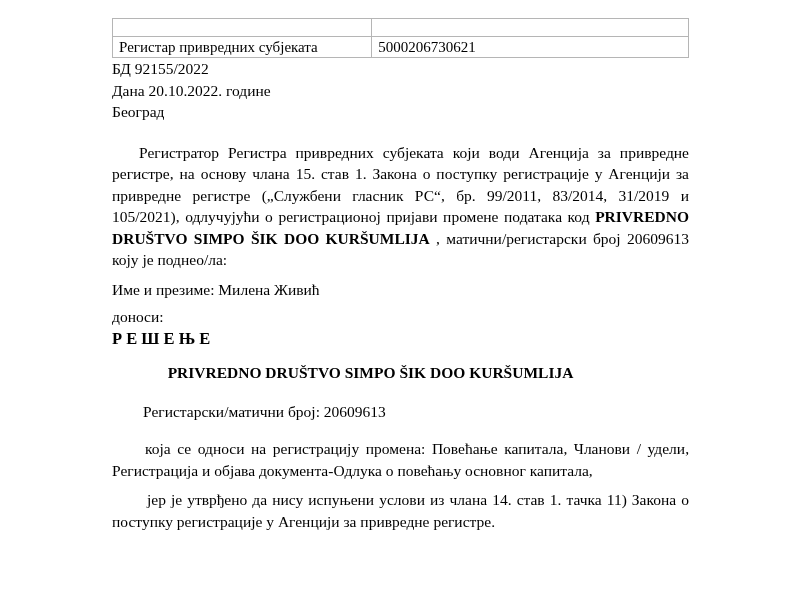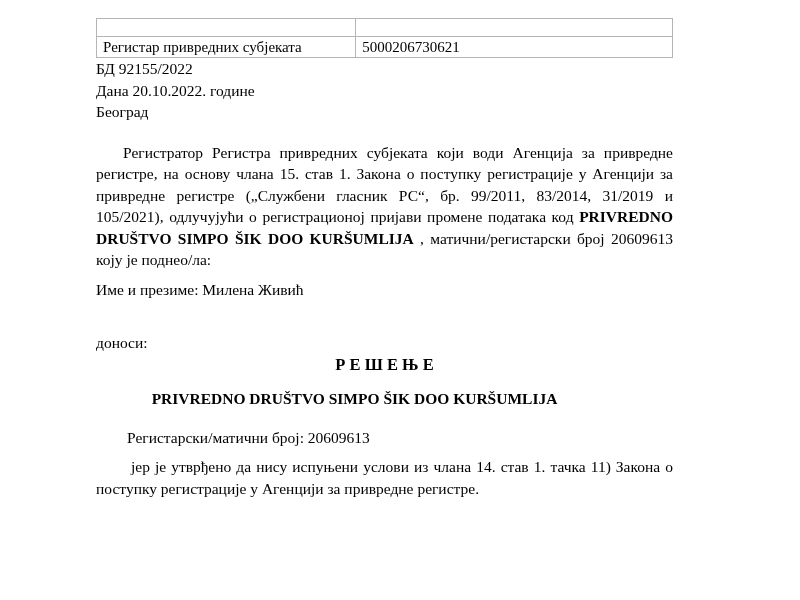--- a/index.html
+++ b/index.html
@@ -6,21 +6,21 @@
   html, body {
     width: 800px;
     height: 600px;
     background: #ffffff;
     overflow: hidden;
     font-family: "Liberation Serif", serif;
     color: #000000;
   }
   .page {
     position: absolute;
-    left: 96px;
+    left: 112px;
     top: 18px;
     width: 577px;
     font-size: 15.5px;
     line-height: 21.5px;
   }
   table.header-table {
     width: 100%;
     border-collapse: collapse;
     table-layout: fixed;
   }
@@ -39,24 +39,24 @@
   table.header-table td.num { text-align: left; }
 
   .meta { margin-top: 0; }
 
   p.intro {
     margin-top: 19px;
     text-align: justify;
     text-indent: 27px;
   }
   p.submitter { margin-top: 8px; }
-  p.donosi   { margin-top: 32px; }
+  p.donosi   { margin-top: 6px; }
   h1.heading {
     margin-top: 0;
-    text-align: center;
+    text-align: left;
     font-size: 16.5px;
     font-weight: bold;
     line-height: 21.5px;
   }
   p.ruling {
     margin-top: 20px;
     text-indent: 26px;
   }
   p.center-company {
     margin-top: 13px;
@@ -110,16 +110,17 @@
 
   <p class="donosi">доноси:</p>
 
   <h1 class="heading">Р Е Ш Е Њ Е</h1>
 
 
   <p class="center-company">PRIVREDNO DRUŠTVO SIMPO ŠIK DOO KURŠUMLIJA</p>
 
   <p class="regnum">Регистарски/матични број: 20609613</p>
 
+  <p class="changes">која се односи на регистрацију промена: Повећање капитала, Чланови / удели, Регистрација и објава документа-Одлука о повећању основног капитала,</p>
 
   <p class="reason">јер је утврђено да нису испуњени услови из члана 14. став 1. тачка 11) Закона о поступку регистрације у Агенцији за привредне регистре.</p>
 
 </div>
 
 </body></html>

